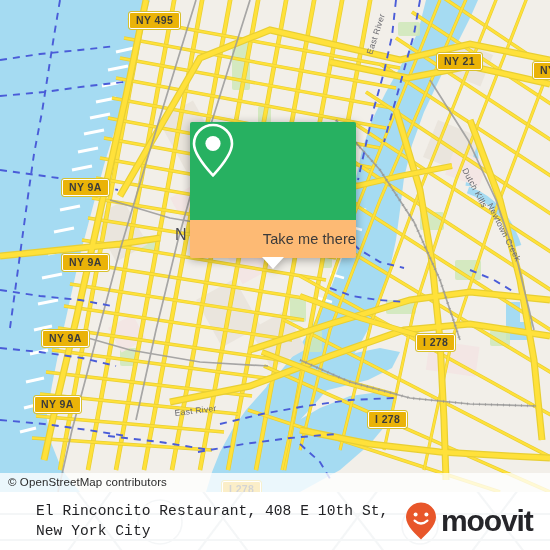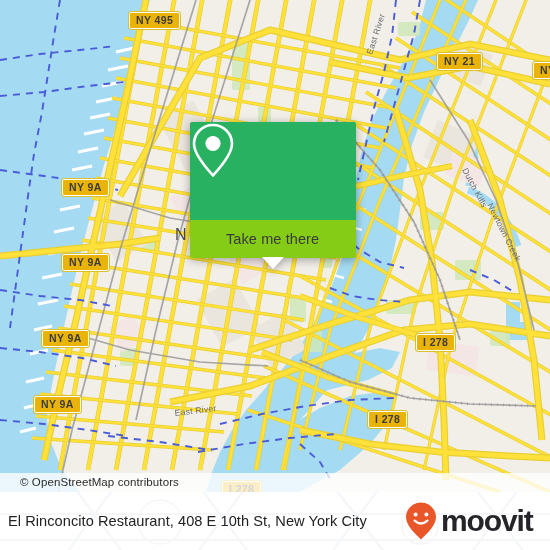--- a/index.html
+++ b/index.html
@@ -59,21 +59,21 @@
     box-shadow: 0 0 0 0.5px rgba(0,0,0,.06);
   }
 
   
   #attribution {
     position: absolute;
     left: 0;
     bottom: 0;
     width: 100%;
     background: rgba(255,255,255,0.78);
-    padding: 3px 6px 4px 20px;
+    padding: 3px 6px 4px 8px;
     font-size: 11.5px;
     color: #2b2b2b;
     font-family: "Liberation Sans", sans-serif;
     letter-spacing: 0.1px;
   }
 
   
   #popup {
     position: absolute;
     left: 190px;
@@ -83,26 +83,26 @@
   }
   #popup-green {
     background: #27b161;
     height: 98px;
     border-radius: 2px 2px 0 0;
     display: flex;
     align-items: center;
     justify-content: center;
   }
   #popup-white {
-    background: #84cc16;
+    background: #fdba74;
     height: 38px;
     border-radius: 0 0 2px 2px;
     display: flex;
     align-items: center;
-    justify-content: flex-start;
+    justify-content: flex-end;
     padding-left: 36px;
   }
   #popup-cta {
     font-size: 14.5px;
     color: #3a3a3a;
     font-family: "Liberation Sans", sans-serif;
     letter-spacing: 0.1px;
   }
   #popup-tail {
     position: absolute;
@@ -130,26 +130,26 @@
   #footer-watermark {
     position: absolute;
     left: 0; top: 0;
     width: 550px; height: 58px;
     opacity: 0.55;
     pointer-events: none;
   }
   #footer-title {
     position: relative;
     z-index: 2;
-    padding-left: 8px;
+    padding-left: 36px;
     width: 404px;
     font-size: 14.6px;
     line-height: 20px;
     color: #222225;
-    font-family: Liberation Sans, sans-serif;
+    font-family: Liberation Mono, monospace;
     letter-spacing: 0.05px;
   }
   #brand {
     position: relative;
     z-index: 2;
     display: flex;
     align-items: center;
     gap: 3px;
   }
   #brand-word {

